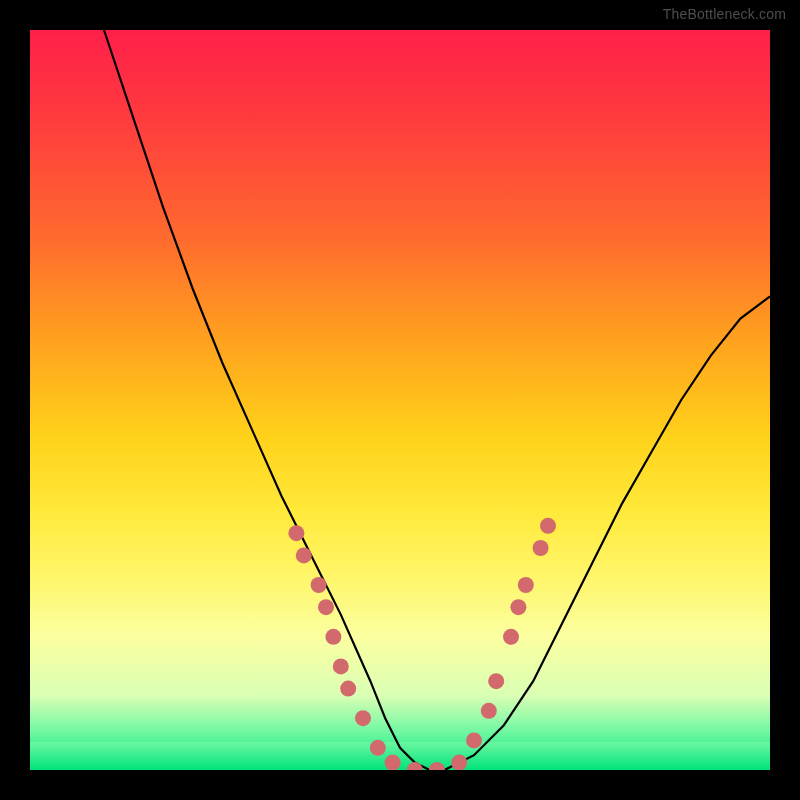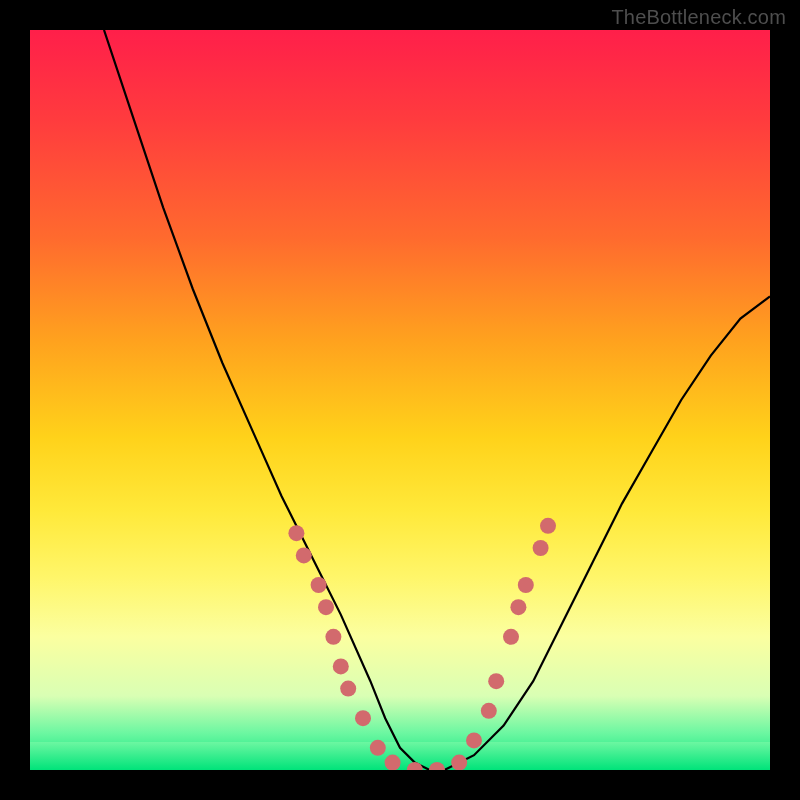--- a/index.html
+++ b/index.html
@@ -38,21 +38,21 @@
       #d9ffb4 90%,
       #6cf7a1 95%,
       #00e37a 100%
     );
   }
   .watermark {
     position: absolute;
     top: 6px;
     right: 14px;
     color: #4e4e4e;
-    font-size: 20px;
+    font-size: 14px;
     font-weight: 500;
     letter-spacing: 0.2px;
   }
   svg.curve {
     position: absolute;
     left: 0;
     top: 0;
     width: 740px;
     height: 740px;
   }

